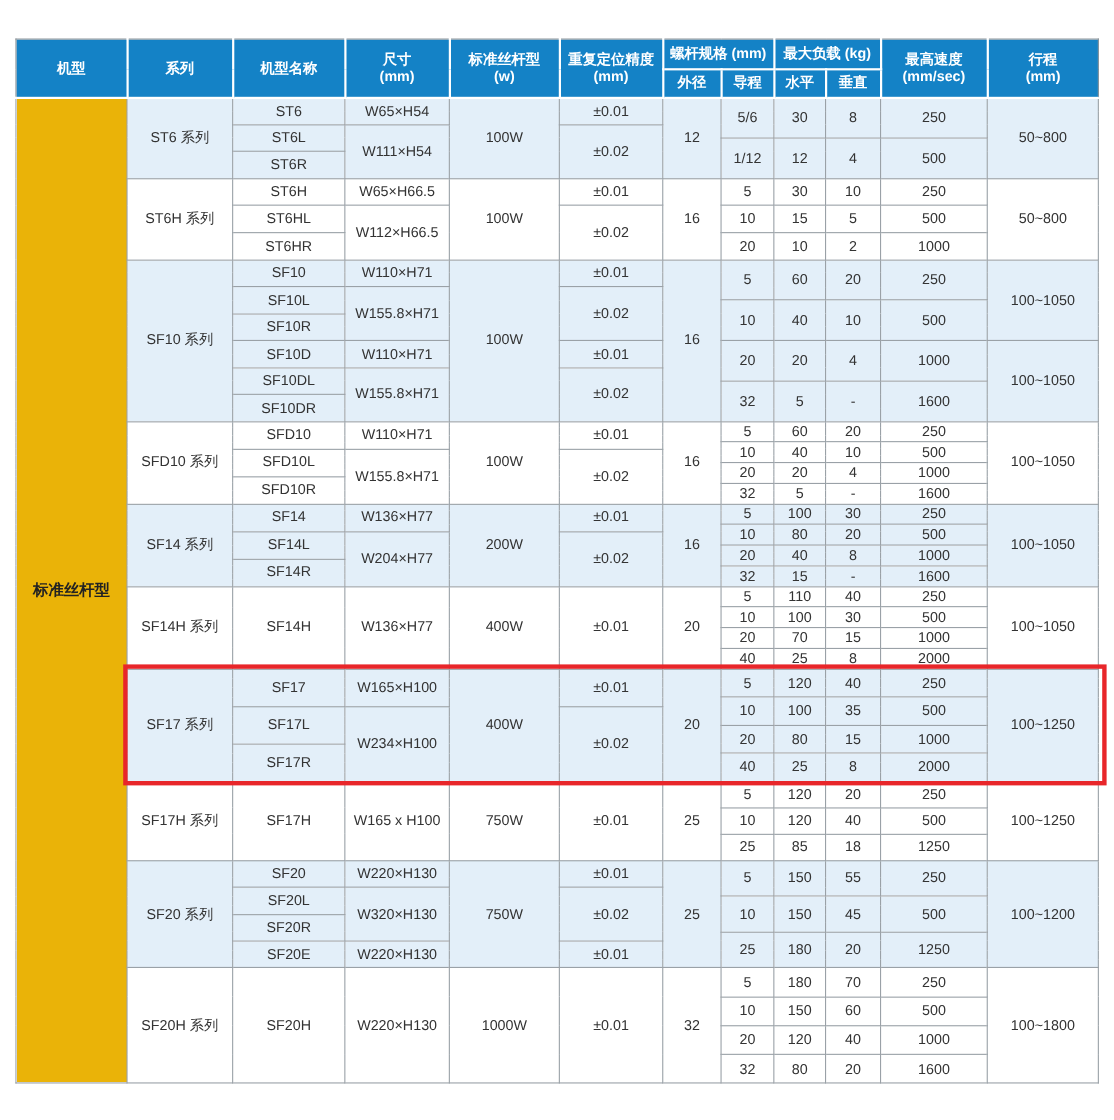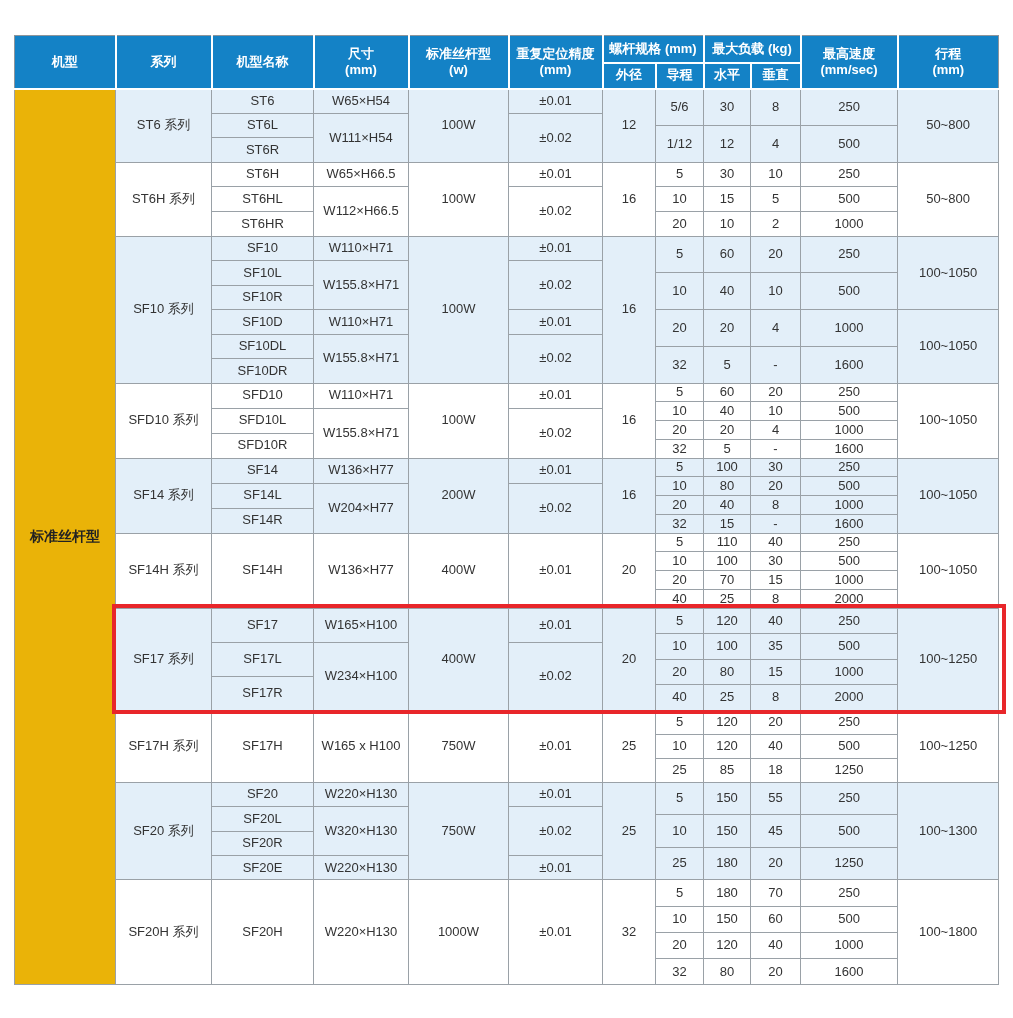--- a/index.html
+++ b/index.html
@@ -428,21 +428,21 @@
           <td rowspan="12" class="col-series tint">SF20 系列</td>
           <td rowspan="3" class="col-model tint">SF20</td>
           <td rowspan="3" class="col-size tint">W220×H130</td>
           <td rowspan="12" class="col-power tint">750W</td>
           <td rowspan="3" class="col-precision tint">±0.01</td>
           <td rowspan="12" class="col-od tint">25</td>
           <td rowspan="4" class="col-lead tint">5</td>
           <td rowspan="4" class="col-horiz tint">150</td>
           <td rowspan="4" class="col-vert tint">55</td>
           <td rowspan="4" class="col-speed tint">250</td>
-          <td rowspan="12" class="col-stroke tint">100~1300</td>
+          <td rowspan="12" class="col-stroke tint">100~1200</td>
         </tr>
         <tr style="height: 8.17px;"></tr>
         <tr style="height: 8.17px;"></tr>
         <tr style="height: 8.17px;">
           <td rowspan="3" class="col-model tint">SF20L</td>
           <td rowspan="6" class="col-size tint">W320×H130</td>
           <td rowspan="6" class="col-precision tint">±0.02</td>
         </tr>
         <tr style="height: 8.17px;">
           <td rowspan="4" class="col-lead tint">10</td>

